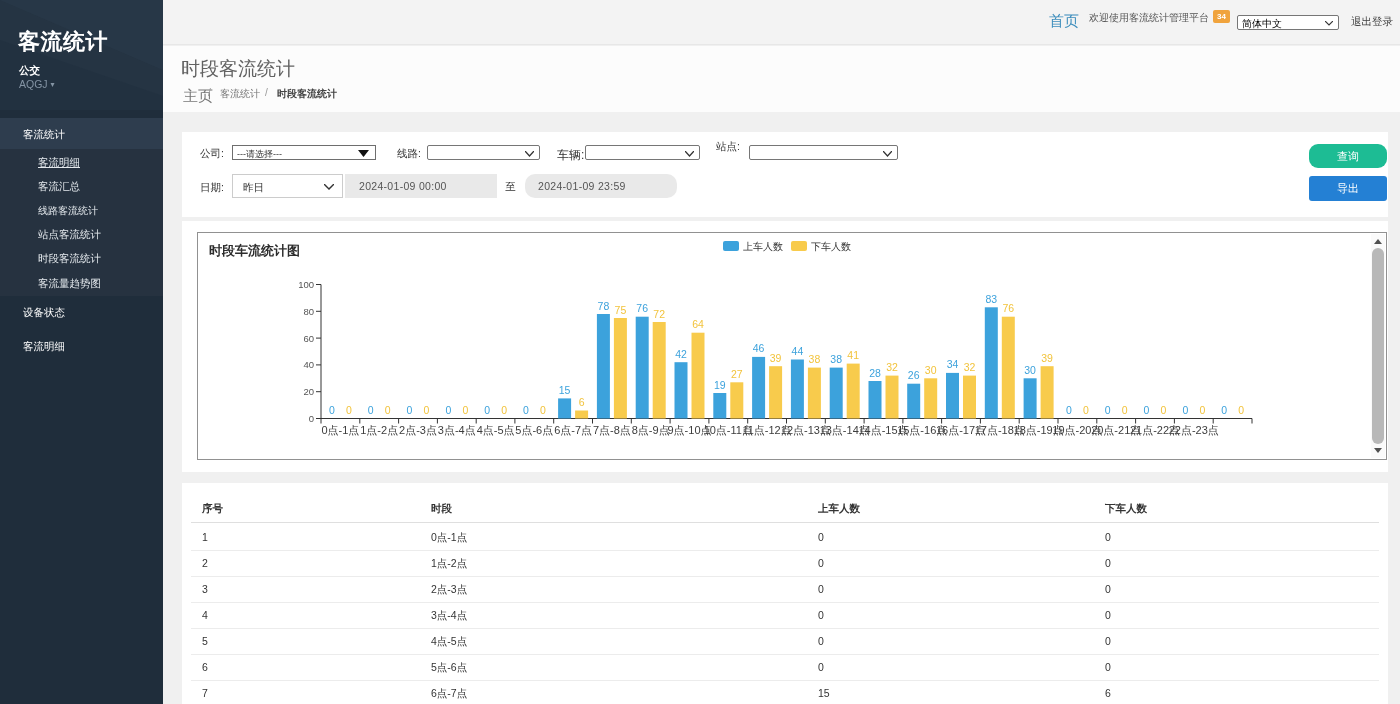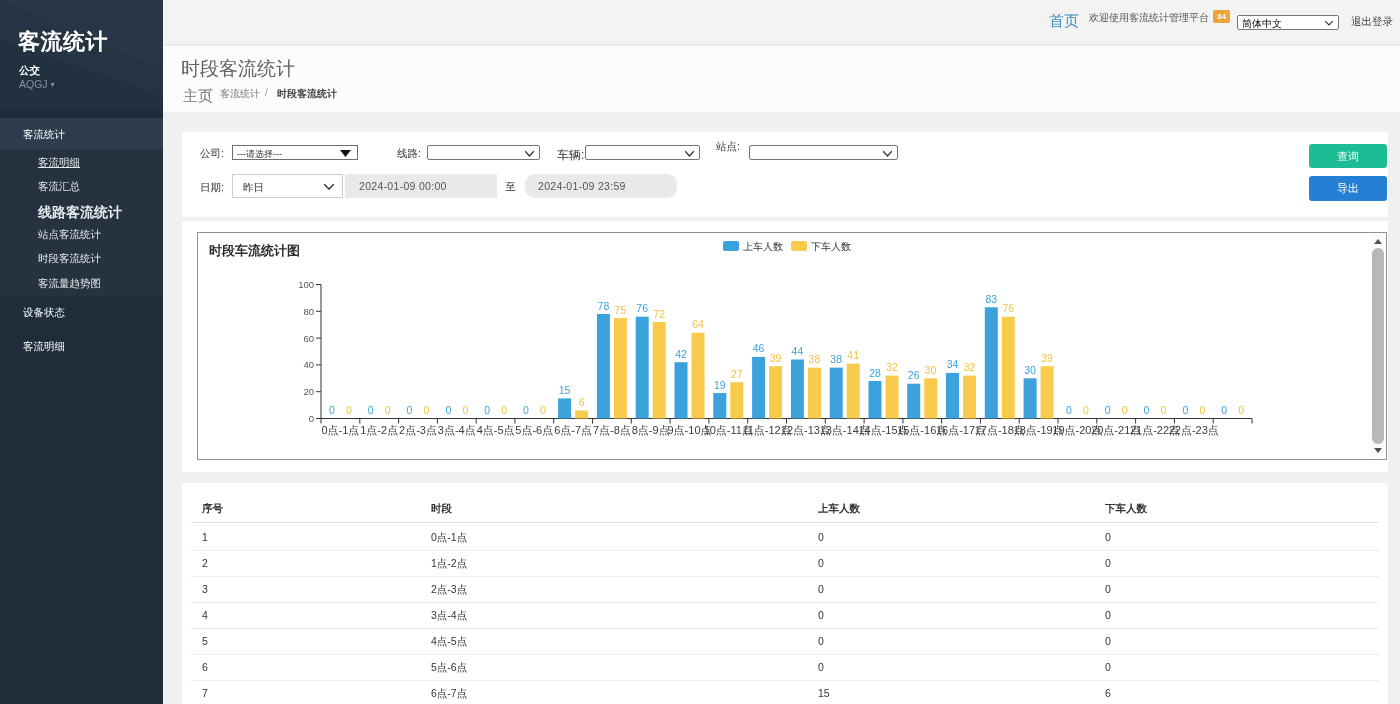--- a/index.html
+++ b/index.html
@@ -16,21 +16,21 @@
 <div class="abs" style="left:18px;top:27px;font-size:22px;font-weight:bold;color:#fff;letter-spacing:0.5px;">客流统计</div>
 <div class="abs" style="left:19px;top:64px;font-size:10.5px;font-weight:bold;color:#fff;">公交</div>
 <div class="abs" style="left:19px;top:78px;font-size:10.5px;color:#8494a4;">AQGJ <span style="font-size:8px;position:relative;top:-1px;">▾</span></div>
 </div>
 <div class="abs" style="left:0;top:118px;width:163px;height:31px;background:#2e3d4e;">
       <div class="abs" style="left:23px;top:10px;font-size:10.5px;color:#fff;">客流统计</div>
     </div>
 <div class="abs" style="left:0;top:149px;width:163px;height:147px;background:#263240;">
 <div class="abs" style="left:38px;top:7px;font-size:10.5px;color:#e4e9ed;text-decoration:underline;">客流明细</div>
 <div class="abs" style="left:38px;top:31px;font-size:10.5px;color:#e4e9ed;text-align:right;">客流汇总</div>
-<div class="abs" style="left:38px;top:55px;font-size:14px;color:#e4e9ed;font-weight:bold;">线路客流统计</div>
+<div class="abs" style="left:38px;top:55px;font-size:10px;color:#e4e9ed;">线路客流统计</div>
 <div class="abs" style="left:38px;top:79px;font-size:10.5px;color:#e4e9ed;">站点客流统计</div>
 <div class="abs" style="left:38px;top:103px;font-size:10.5px;color:#e4e9ed;">时段客流统计</div>
 <div class="abs" style="left:38px;top:128px;font-size:10.5px;color:#e4e9ed;">客流量趋势图</div>
 </div>
 <div class="abs" style="left:23px;top:306px;font-size:10.5px;color:#fff;">设备状态</div>
 <div class="abs" style="left:23px;top:340px;font-size:10.5px;color:#fff;">客流明细</div>
 </div>
 <div class="abs" style="left:163px;top:0;width:1237px;height:45px;background:#f3f3f3;border-bottom:1px solid #e7e7e7;">
 <div class="abs" style="left:886px;top:12px;font-size:15px;color:#3c8dbc;">首页</div>
 <div class="abs" style="left:926px;top:11px;font-size:10px;color:#555;text-align:center;">欢迎使用客流统计管理平台</div>
@@ -46,21 +46,21 @@
 <div class="abs" style="left:163px;top:46px;width:1237px;height:66px;background:#fcfcfc;">
 <div class="abs" style="left:18px;top:10px;font-size:19px;color:#626262;">时段客流统计</div>
 <div class="abs" style="left:20px;top:41px;font-size:15px;color:#777;">主页</div>
 <div class="abs" style="left:45px;top:41px;font-size:10px;color:#999;">/</div>
 <div class="abs" style="left:57px;top:41px;font-size:10px;color:#777;">客流统计</div>
 <div class="abs" style="left:102px;top:41px;font-size:10px;color:#999;">/</div>
 <div class="abs" style="left:114px;top:41px;font-size:10px;font-weight:bold;color:#444;">时段客流统计</div>
 </div>
 <div class="abs" style="left:182px;top:132px;width:1206px;height:85px;background:#fff;">
 <div class="abs" style="left:18px;top:15px;font-size:10.5px;color:#333;">公司:</div>
-<div class="abs" style="left:50px;top:13px;width:126px;height:15px;border:1px solid #6e6e6e;background:#fff;">
+<div class="abs" style="left:50px;top:13px;width:144px;height:15px;border:1px solid #6e6e6e;background:#fff;">
 <div class="abs" style="left:4px;top:2px;font-size:9px;color:#333;">---请选择---</div>
 <svg width="11" height="7" style="position:absolute;right:6px;top:3.5px;">
         <polygon points="0,0 11,0 5.5,7" fill="#111"></polygon>
       </svg>
     </div>
 <div class="abs" style="left:215px;top:15px;font-size:10.5px;color:#333;">线路:</div>
 <div class="abs" style="left:245px;top:13px;width:113px;height:15px;border:1px solid #767676;background:#fff;border-radius:2px;">
       <svg width="9" height="6" style="position:absolute;right:5px;top:4.5px;">
         <path d="M0 0 L4.5 5 L9 0" stroke="#333" stroke-width="1.3" fill="none"></path>
       </svg>
@@ -80,21 +80,21 @@
 <div class="abs" style="left:18px;top:49px;font-size:10.5px;color:#333;">日期:</div>
 <div class="abs" style="left:50px;top:42px;width:111px;height:24px;border:1px solid #ccc;background:#fff;">
 <div class="abs" style="left:10px;top:6px;font-size:10.5px;color:#333;">昨日</div>
 <svg width="10" height="6" style="position:absolute;right:8px;top:9px;">
         <path d="M0 0 L5 5 L10 0" stroke="#333" stroke-width="1.4" fill="none"></path>
       </svg>
     </div>
 <div class="abs" style="left:163px;top:42px;width:152px;height:24px;background:#e9e9e9;font-size:10.5px;color:#555;line-height:24px;padding-left:14px;letter-spacing:0.3px;">2024-01-09 00:00</div>
 <div class="abs" style="left:315px;top:42px;width:27px;height:24px;background:#fff;font-size:10.5px;color:#333;text-align:center;line-height:24px;">至</div>
 <div class="abs" style="left:343px;top:42px;width:152px;height:24px;background:#e9e9e9;font-size:10.5px;color:#555;line-height:24px;padding-left:13px;letter-spacing:0.3px;border-radius:10px;">2024-01-09 23:59</div>
-<div class="abs" style="left:1127px;top:12px;width:78px;height:24px;background:#1dbc94;border-radius:3px;color:#fff;font-size:11px;text-align:center;line-height:24px;">查询</div>
+<div class="abs" style="left:1127px;top:12px;width:78px;height:24px;background:#1dbc94;border-radius:9px;color:#fff;font-size:11px;text-align:center;line-height:24px;">查询</div>
 <div class="abs" style="left:1127px;top:44px;width:78px;height:25px;background:#2480d4;border-radius:3px;color:#fff;font-size:11px;text-align:center;line-height:25px;">导出</div>
 </div>
 <div class="abs" style="left:182px;top:221px;width:1206px;height:251px;background:#fff;">
 <div class="abs" style="left:15px;top:11px;width:1190px;height:228px;border:1px solid #919191;background:#fff;">
 <div class="abs" style="right:1px;top:1px;width:14px;height:224px;background:#fafafa;">
 <svg width="8" height="5" style="position:absolute;left:3px;top:5px;">
           <polygon points="4,0 8,5 0,5" fill="#505050"></polygon>
         </svg>
 <svg width="8" height="5" style="position:absolute;left:3px;bottom:5px;">
           <polygon points="0,0 8,0 4,5" fill="#505050"></polygon>

